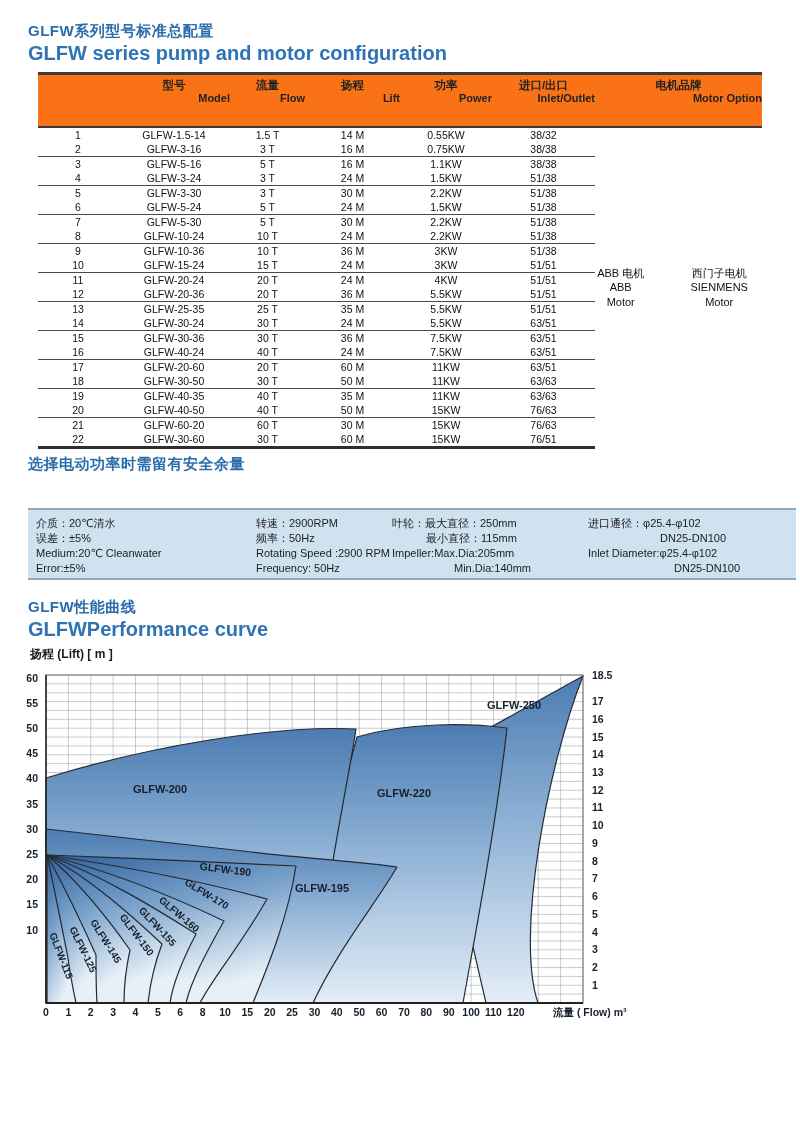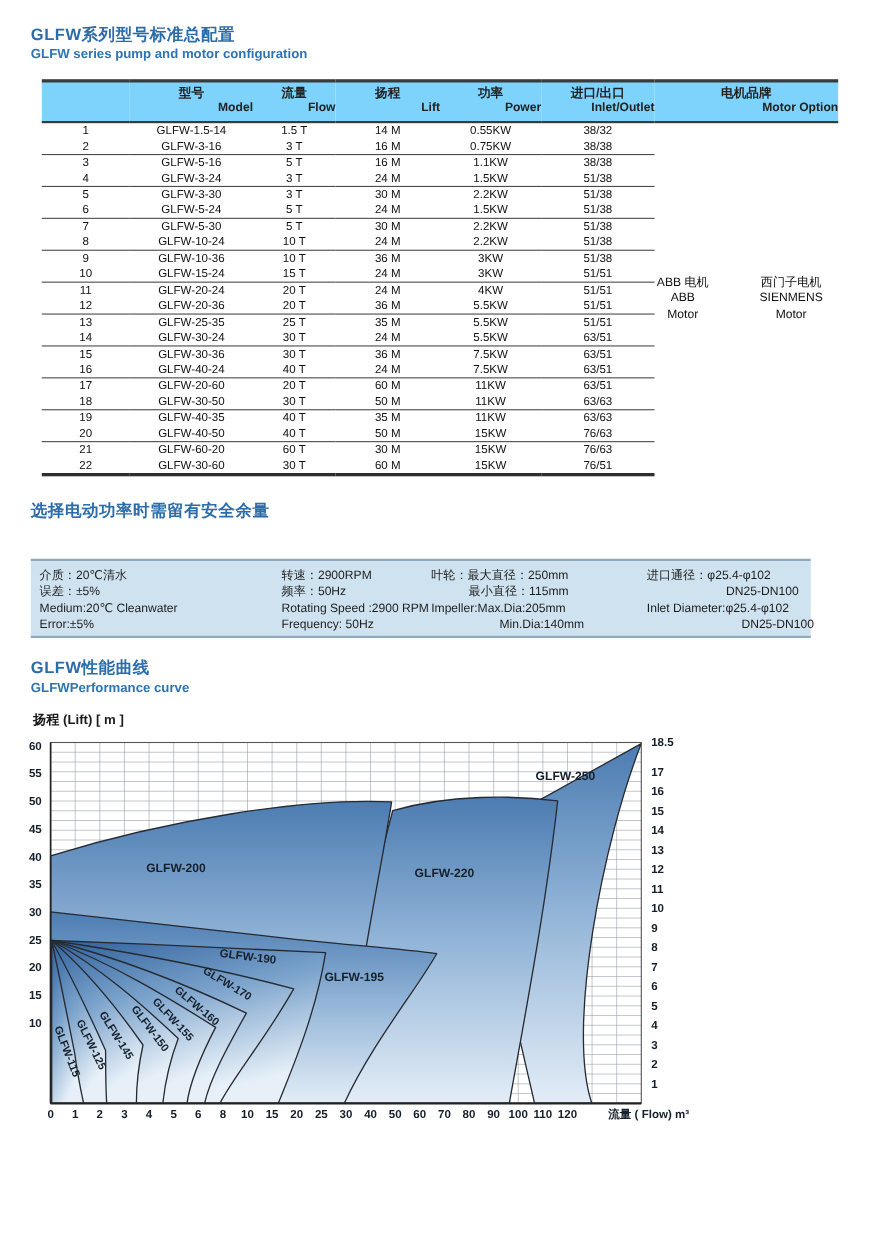--- a/index.html
+++ b/index.html
@@ -1,33 +1,33 @@
 <!DOCTYPE html>
 <html><head>
 <meta charset="utf-8">
 <style>
   html,body{margin:0;padding:0;background:#ffffff;}
   .page{position:relative;width:800px;height:1124px;background:#fff;overflow:hidden;
         font-family:"Liberation Sans","DejaVu Sans",sans-serif;color:#222;}
   .title-cn{position:absolute;left:28px;font-size:15px;font-weight:700;color:#2b6cab;letter-spacing:.5px;}
-  .title-en{position:absolute;left:28px;font-size:12px;font-weight:700;color:#2e74b5;}
+  .title-en{position:absolute;left:28px;font-size:20px;font-weight:700;color:#2e74b5;}
   
   .cfg-table{position:absolute;left:38px;top:72px;width:724px;border-collapse:collapse;table-layout:fixed;}
-  .cfg-table th{background:#7dd3fc;border-top:3px solid #3b3b3b;border-bottom:2px solid #3b3b3b;
-                padding:3px 0 4px;vertical-align:middle;}
+  .cfg-table th{background:#f97316;border-top:3px solid #3b3b3b;border-bottom:2px solid #3b3b3b;
+                padding:3px 0 20px;vertical-align:middle;}
   .cfg-table th .cn{font-size:11.5px;font-weight:700;color:#222;line-height:1.25;}
   .cfg-table th .en{font-size:11px;font-weight:700;color:#222;line-height:1.25;text-align:right;}
   .cfg-table td{font-size:10.5px;height:14px;line-height:14px;text-align:center;padding:0;color:#111;}
   .cfg-table tbody tr:nth-child(even) td:not(.motor){border-bottom:1px solid #4a4a4a;}
   .cfg-table tbody tr:nth-child(22) td:not(.motor){border-bottom:3px solid #2e2e2e;}
   .cfg-table td.motor{vertical-align:middle;}
   .motor-wrap{display:flex;justify-content:center;gap:30px;}
   .motor-opt{font-size:11px;line-height:1.35;text-align:center;color:#111;}
   
-  .safety-box{position:absolute;left:28px;top:508px;width:709px;height:68px;background:#cfe2f0;
+  .safety-box{position:absolute;left:28px;top:508px;width:768px;height:68px;background:#cfe2f0;
               border-top:2px solid #8fa9bf;border-bottom:2px solid #8fa9bf;}
   .safety-col{position:absolute;top:6px;font-size:11px;line-height:15px;color:#1d1d1d;white-space:nowrap;}
   .safety-col .line{height:15px;}
   .safety-col.c1{left:8px;width:185px;}
   .safety-col.c2{left:196px;width:180px;margin-left:32px;}
   .safety-col.c3{left:364px;width:190px;}
   .safety-col.c4{left:560px;width:184px;}
   .safety-col.c3 .line:nth-child(2){padding-left:34px;}
   .safety-col.c3 .line:nth-child(4){padding-left:62px;}
   .safety-col.c4 .line:nth-child(2){padding-left:72px;}

